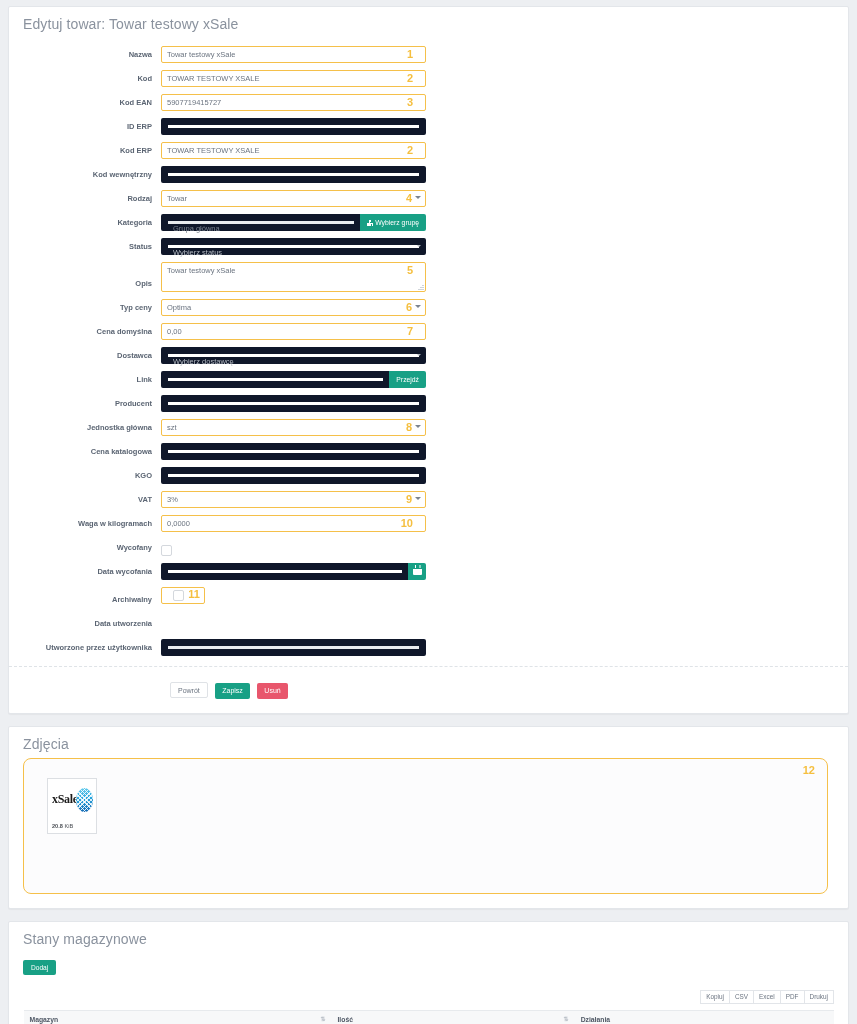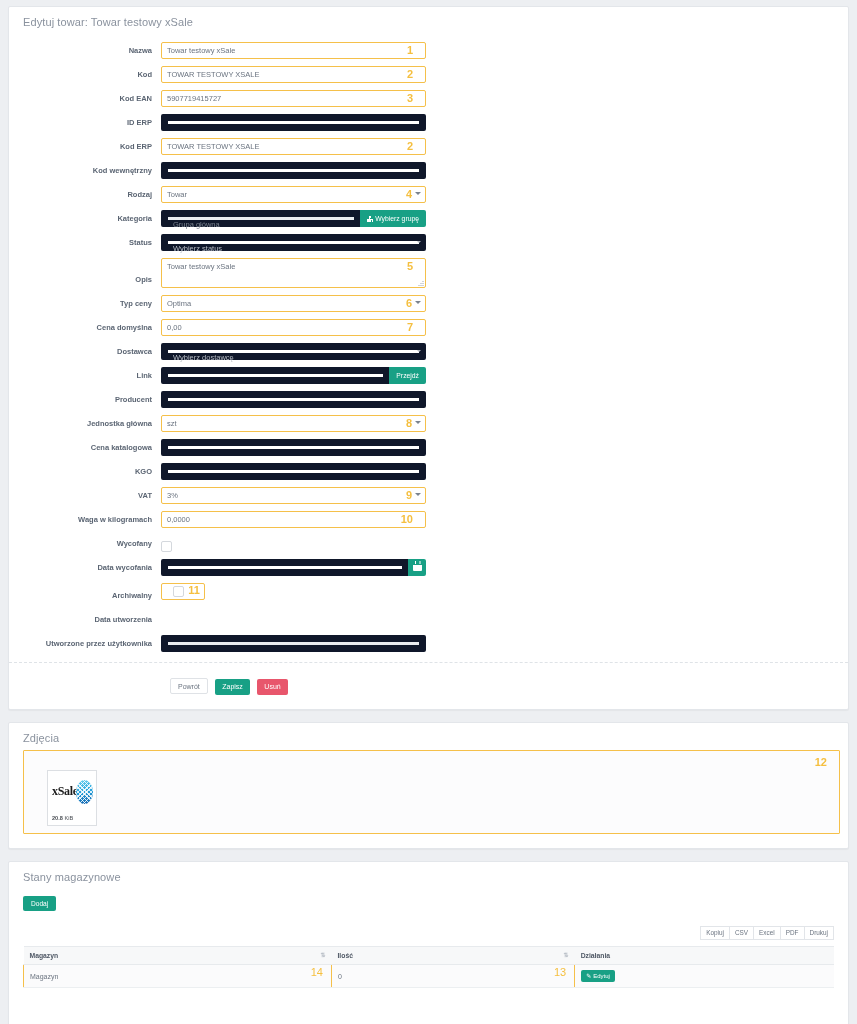--- a/index.html
+++ b/index.html
@@ -15,21 +15,21 @@
 
   .card {
     background: #ffffff;
     border: 1px solid #e3e6ea;
     border-radius: 2px;
     margin: 6px 8px 12px 8px;
     box-shadow: 0 1px 1px rgba(0,0,0,0.04);
   }
 
   .card-title {
-    font-size: 11px;
+    font-size: 14px;
     color: #8a929e;
     padding: 9px 0 0 14px;
     letter-spacing: .1px;
   }
 
   
   .form { padding: 14px 0 0 0; }
   .frow {
     display: flex;
     align-items: flex-end;
@@ -167,24 +167,24 @@
 
   .divider {
     border-top: 1px dashed #dfe3e7;
     margin: 10px 0 0 0;
   }
   .actions { padding: 12px 0 14px 161px; }
   .actions .btn { height: 16px; padding: 0 7px; line-height: 16px; margin-right: 3px; font-size: 7px; }
 
   
   .photo-box {
-    margin: 6px 8px 14px 14px;
+    margin: 6px 20px 14px 14px;
     border: 1px solid #f5c04a;
-    border-radius: 1px;
-    height: 84px;
+    border-radius: 8px;
+    height: 136px;
     position: relative;
     background: #fcfcfd;
   }
   .photo-num {
     position: absolute; right: 12px; top: 5px;
     font-size: 11px; color: #f5bf3f; font-weight: bold;
   }
   .thumb {
     position: absolute; left: 23px; top: 19px;
     width: 50px; height: 56px;

